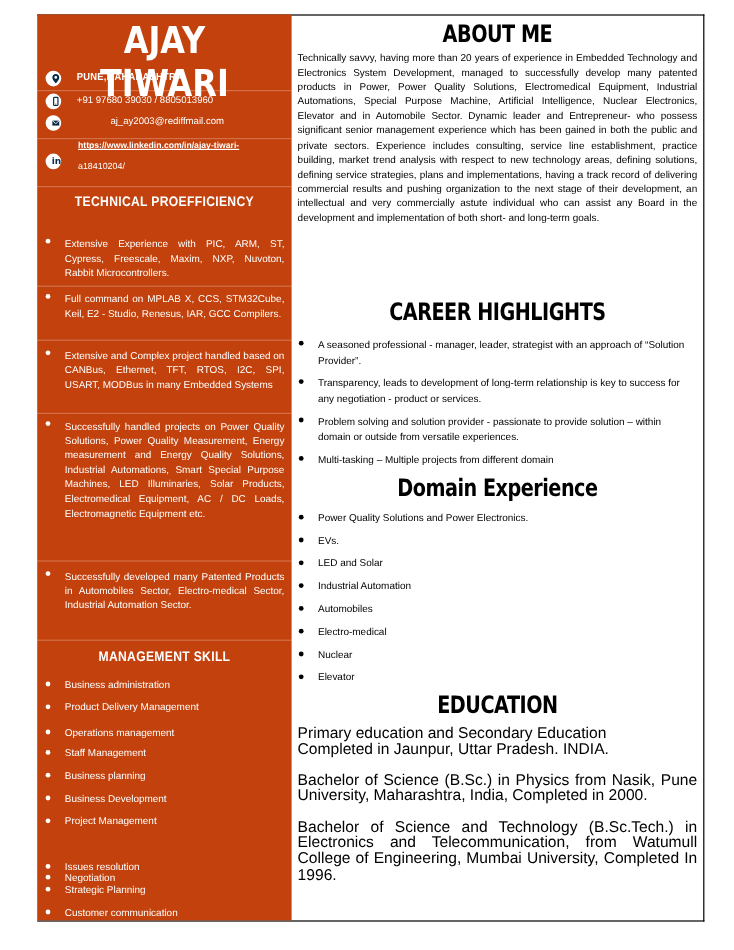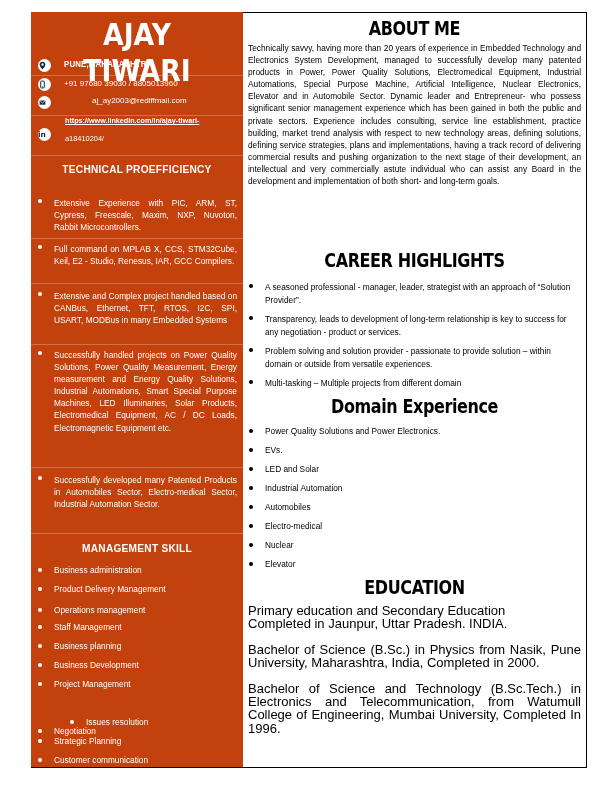--- a/index.html
+++ b/index.html
@@ -17,21 +17,21 @@
   .name {
     position: absolute; left: 0; top: 4px; width: 212px; text-align: center;
     font-family: "DejaVu Sans", sans-serif; font-weight: bold; font-size: 31px;
     letter-spacing: 0px; color: #fff; transform: scaleX(0.86); transform-origin: center;
     line-height: 36px;
   }
   .contact-row { position: absolute; left: 0; width: 212px; height: 18px; }
   .contact-icon {
     position: absolute; left: 7px; width: 13px; height: 13px; border-radius: 50%;
     background: #fff; color: #0a3a66; font-size: 8px; font-weight: bold;
-    display: flex; align-items: center; justify-content: flex-start; line-height: 1;
+    display: flex; align-items: center; justify-content: flex-end; line-height: 1;
   }
   .contact-icon svg { width: 9px; height: 9px; }
   .contact-text { position: absolute; left: 33px; font-size: 8px; white-space: nowrap; }
   .loc-text { font-weight: bold; font-size: 8.5px; letter-spacing: 0.2px; transform: scaleX(0.92); transform-origin: left; }
   .link-text { text-decoration: underline; font-weight: bold; font-size: 7.2px; }
   .sep { position: absolute; left: 0; width: 212px; height: 1px; background: rgba(255,255,255,0.25); }
 
   .side-heading {
     position: absolute; left: 0; width: 212px; text-align: center;
     font-weight: bold; font-size: 11.5px; letter-spacing: 0.3px; color: #fff;
@@ -172,21 +172,21 @@
       <span class="txt">Business Development</span>
     </div>
   <div class="mgmt-item" style="top:667px;">
       <span class="bullet"></span>
       <span class="txt">Project Management</span>
     </div>
   <div class="mgmt-item" style="top:686px;margin-top:28px;">
       <span class="bullet"></span>
       <span class="txt">Negotiation</span>
     </div>
-  <div class="mgmt-item" style="top:705px;margin-left:32px;">
+  <div class="mgmt-item" style="top:705px;">
       <span class="bullet"></span>
       <span class="txt">Issues resolution</span>
     </div>
   <div class="mgmt-item" style="top:724px;">
       <span class="bullet"></span>
       <span class="txt">Strategic Planning</span>
     </div>
   <div class="mgmt-item" style="top:743px;">
       <span class="bullet"></span>
       <span class="txt">Customer communication</span>

